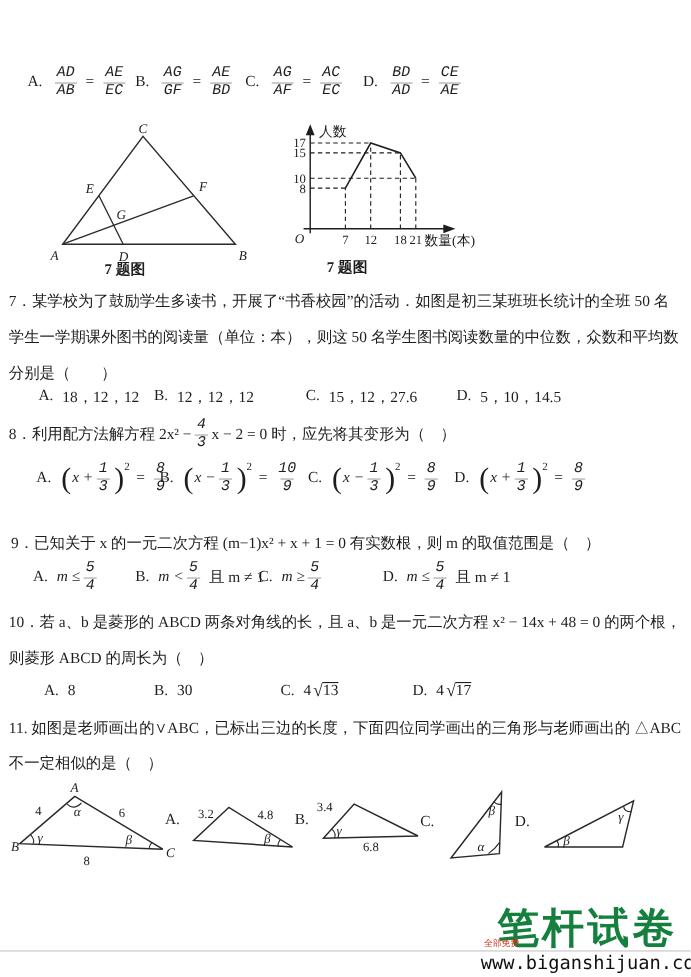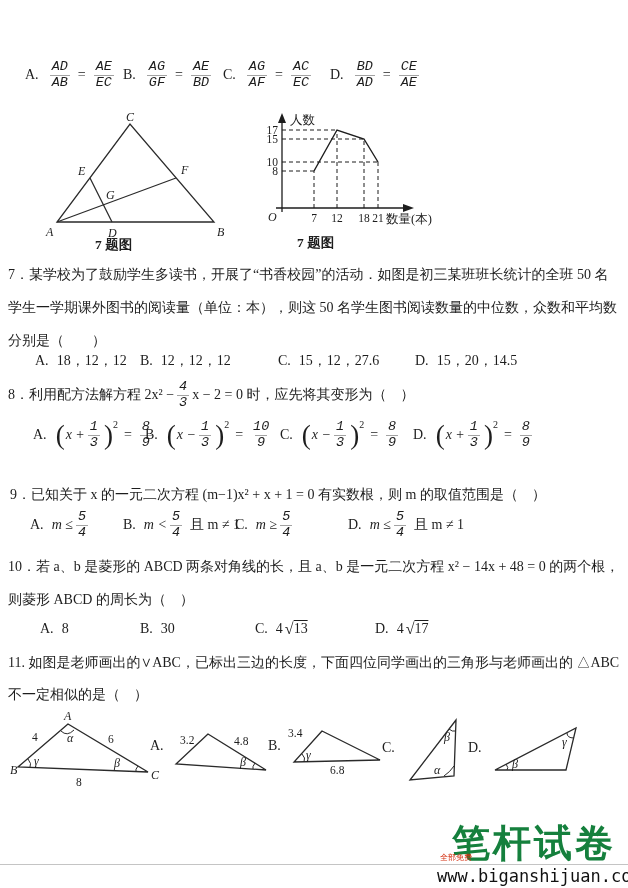--- a/index.html
+++ b/index.html
@@ -142,21 +142,21 @@
     <div class="opt" style="width:138px;">
       <span class="olabel">B.</span>
       <span>12，12，12</span>
     </div>
     <div class="opt" style="width:137px;">
       <span class="olabel">C.</span>
       <span>15，12，27.6</span>
     </div>
     <div class="opt">
       <span class="olabel">D.</span>
-      <span>15，20，14.5</span>
+      <span>5，10，14.5</span>
     </div>
   </div>
 
   <div class="abs row" style="left:8px; top:380px;">
     <span>8．利用配方法解方程 2x² −</span>
     <span class="frac">
         <span>4</span>
         <span class="den">3</span>
       </span>
     <span class="ital" style="font-style:normal;">x − 2 = 0 时，应先将其变形为（　）</span>

